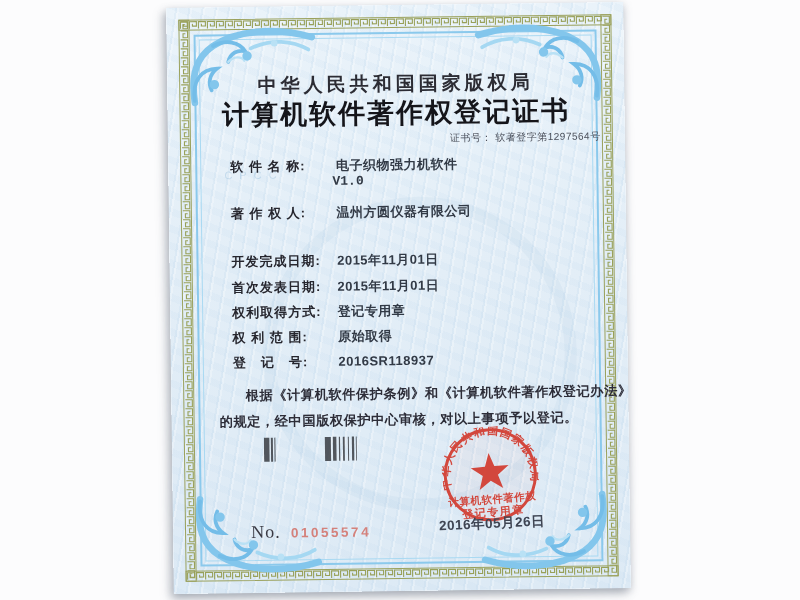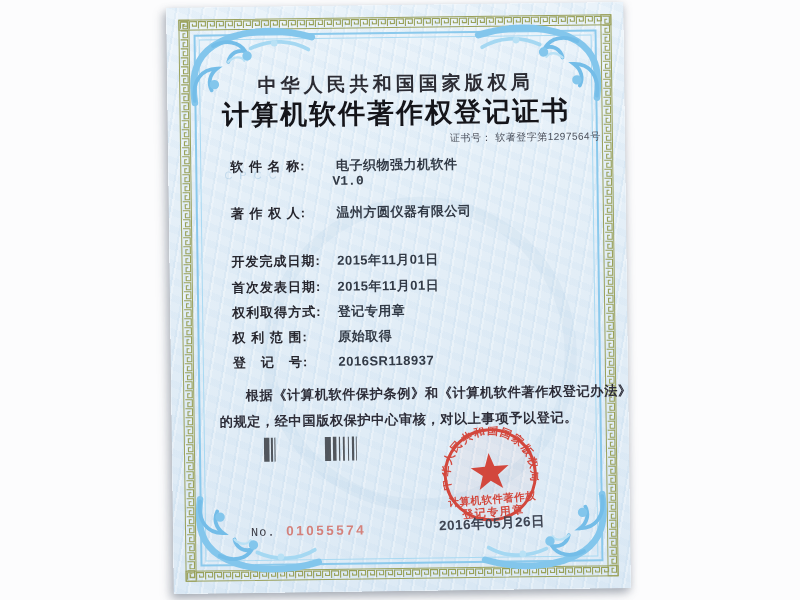--- a/index.html
+++ b/index.html
@@ -54,21 +54,21 @@
   .fvalue{font-weight:600;color:#323a46;letter-spacing:.5px;}
   .fversion{position:absolute;left:164px;top:168px;font-size:13px;font-weight:600;color:#323a46;z-index:3;font-family:Liberation Mono, monospace;}
 
   .statement{position:absolute;left:48px;top:376px;width:420px;
     font-size:13.2px;line-height:25.5px;letter-spacing:.6px;color:#2d2d38;
     text-indent:2em;font-weight:600;z-index:3;}
 
   .barcode{position:absolute;left:92px;top:430px;z-index:3;opacity:.82;}
 
   .serial{position:absolute;left:78px;top:515px;z-index:3;white-space:nowrap;}
-  .serial-label{font-family:Liberation Mono, monospace;font-size:12px;color:#3a3a44;letter-spacing:1px;}
+  .serial-label{font-family:Liberation Serif, serif;font-size:18px;color:#3a3a44;letter-spacing:1px;}
   .serial-num{font-size:13.5px;font-weight:600;color:#d4817b;letter-spacing:2.5px;margin-left:6px;}
 
   .seal{position:absolute;left:270px;top:423px;width:96px;height:96px;z-index:4;
     transform:rotate(-4deg);opacity:.92;}
   .seal-line{position:absolute;left:0;right:0;text-align:center;color:#d23a2e;font-weight:700;}
   .seal-l1{top:66px;font-size:10.5px;letter-spacing:.5px;}
   .seal-l2{top:78px;font-size:11px;letter-spacing:1.5px;}
   .seal-date{position:absolute;left:256px;top:511px;width:126px;text-align:center;z-index:5;
     font-size:13.5px;font-weight:700;color:#3f4553;letter-spacing:.5px;transform:rotate(-2deg);}
 </style>

